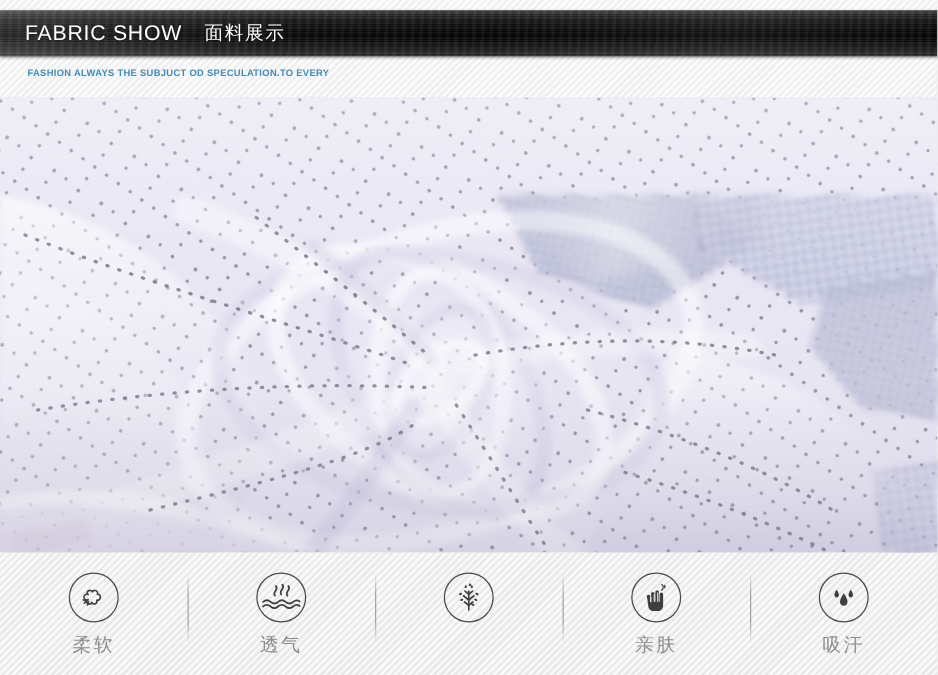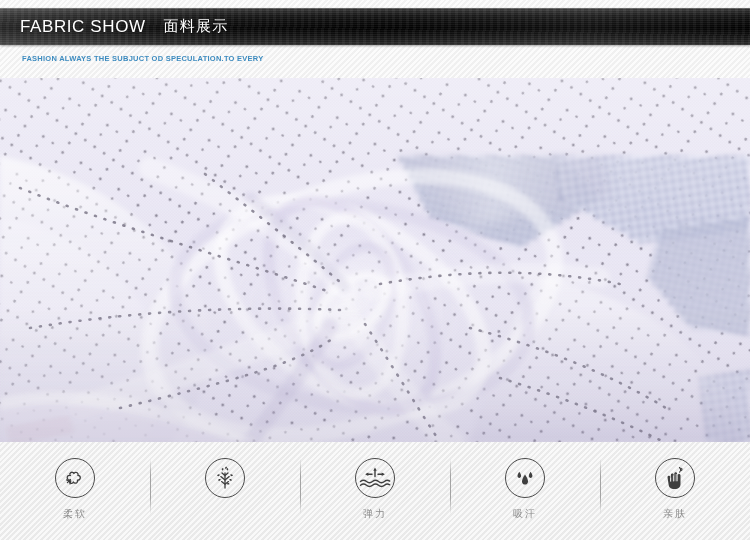--- a/index.html
+++ b/index.html
@@ -80,21 +80,21 @@
                rgba(150,150,150,.85) 70%, rgba(160,160,160,0) 100%);
   }
   .ring {
     width:40px; height:40px; border-radius:50%;
     border:1.6px solid #4a4a4a;
     display:flex; align-items:center; justify-content:center;
     overflow:hidden; position:relative; background:transparent;
   }
   .ring svg { display:block; }
   .feat-label {
-    margin-top:9px; font-size:10px; color:#8c8c8c; letter-spacing:2px;
+    margin-top:9px; font-size:15px; color:#8c8c8c; letter-spacing:2px;
     white-space:nowrap;
   }
 </style>
 </head>
 <body>
 
 <div id="page">
 
   <div class="hdr-bar">
     <div class="hdr-inner">
@@ -255,20 +255,39 @@
         <svg width="28" height="28" viewBox="0 0 28 28">
           <g fill="none" stroke="#3f3f3f" stroke-width="1.3" stroke-linecap="round" stroke-linejoin="round">
             <path d="M9.5 11.5c-1.6-.6-3.2.4-3.3 2 -.1 1.5 1.1 2.6 2.5 2.6 -.9 1.2-.3 2.9 1.3 3.2 1.2.2 2.1-.5 2.4-1.4 .6 1.3 2.2 1.7 3.3.9 .9-.7 1.1-1.8.7-2.7 1.5.3 2.9-.8 2.9-2.3 0-1.4-1.1-2.4-2.4-2.4 .6-1.3-.2-2.8-1.7-3 -1-.2-1.9.3-2.3 1.1 -.5-1.2-2-1.6-3.1-.9 -.9.6-1.2 1.7-.8 2.6z"></path>
             <path d="M6.4 18.6l3.1-3.2M5.6 15.9l2.6 1.1M9 19.9l.7-2.9"></path>
           </g>
         </svg>
       </div>
       <div class="feat-label">柔软</div>
     </div>
 
+    <div class="feat">
+      <div class="ring">
+        <svg width="34" height="34" viewBox="0 0 34 34">
+          <g fill="none" stroke="#3f3f3f" stroke-width="1.4" stroke-linecap="round">
+            <path d="M2.5 20.5c2-1.7 4-1.7 6 0s4 1.7 6 0 4-1.7 6 0 4 1.7 6 0 3.5-1.6 5.2-.4"></path>
+            <path d="M2.5 24.2c2-1.7 4-1.7 6 0s4 1.7 6 0 4-1.7 6 0 4 1.7 6 0 3.5-1.6 5.2-.4"></path>
+            <path d="M12 15.5c-1.4-1.6-.3-3 .6-4.2.9-1.2 1-2.3.2-3.4" marker-end=""></path>
+            <path d="M17 14.6c-1.3-1.8-.2-3.1.8-4.3 1-1.2 1-2.4.1-3.5"></path>
+            <path d="M22 15.6c-1.4-1.6-.4-3 .5-4.2.9-1.2 1-2.3.2-3.4"></path>
+          </g>
+          <g fill="#3f3f3f">
+            <path d="M12.4 7.3l1.6.6-1.1 1.2z"></path>
+            <path d="M17.5 6.2l1.6.6-1.1 1.2z"></path>
+            <path d="M22.4 7.4l1.6.6-1.1 1.2z"></path>
+          </g>
+        </svg>
+      </div>
+      <div class="feat-label">透气</div>
+    </div>
 
     <div class="feat">
       <div class="ring">
         <svg width="30" height="30" viewBox="0 0 30 30">
           <g stroke="#3f3f3f" stroke-width="1.3" fill="none" stroke-linecap="round">
             <path d="M15 25V10"></path>
             <path d="M15 17l-4.2-3.4M15 17l4.2-3.4M15 12.5l-3-2.6M15 12.5l3-2.6M15 21.2l-3.4-2.6M15 21.2l3.4-2.6"></path>
           </g>
           <g fill="#3f3f3f">
             <path d="M9.6 11.4c-1.5-.5-2.6.4-2.3 1.6 1.4.5 2.6-.3 2.3-1.6z"></path>
@@ -278,63 +297,46 @@
             <path d="M15 5.6c0-1.5 1.1-2.2 2-1.5-.1 1.4-1.1 2.1-2 1.5z"></path>
             <path d="M10.6 16.2c-1.4-.7-2.6.1-2.4 1.3 1.4.6 2.6-.1 2.4-1.3z"></path>
             <path d="M19.4 16.2c1.4-.7 2.6.1 2.4 1.3-1.4.6-2.6-.1-2.4-1.3z"></path>
             <path d="M17 20.4c1.2-.9 2.5-.3 2.5.9-1.2.7-2.5.2-2.5-.9z"></path>
           </g>
         </svg>
       </div>
       <div class="feat-label"></div>
     </div>
 
-    <div class="feat">
-      <div class="ring">
-        <svg width="34" height="34" viewBox="0 0 34 34">
-          <g fill="none" stroke="#3f3f3f" stroke-width="1.4" stroke-linecap="round">
-            <path d="M2.5 20.5c2-1.7 4-1.7 6 0s4 1.7 6 0 4-1.7 6 0 4 1.7 6 0 3.5-1.6 5.2-.4"></path>
-            <path d="M2.5 24.2c2-1.7 4-1.7 6 0s4 1.7 6 0 4-1.7 6 0 4 1.7 6 0 3.5-1.6 5.2-.4"></path>
-            <path d="M9 13.2h5M25 13.2h-5M17 15.5V8.4"></path>
-          </g>
+
+
+    <div class="feat">
+      <div class="ring">
+        <svg width="28" height="28" viewBox="0 0 28 28">
           <g fill="#3f3f3f">
-            <path d="M7.2 13.2l3.1-1.7v3.4z"></path>
-            <path d="M26.8 13.2l-3.1-1.7v3.4z"></path>
-            <path d="M17 6.6l1.7 3.1h-3.4z"></path>
-          </g>
-        </svg>
-      </div>
-      <div class="feat-label">弹力</div>
-    </div>
-
+            <path d="M6.5 13.2c0-.8.6-1.4 1.4-1.4s1.4.6 1.4 1.4v4.1h.6V11c0-.8.6-1.4 1.4-1.4s1.4.6 1.4 1.4v6.3h.6V9.6c0-.8.6-1.4 1.4-1.4s1.4.6 1.4 1.4v7.7h.6v-6c0-.8.6-1.4 1.4-1.4s1.4.6 1.4 1.4v9.3c0 2.4-1.9 4.3-4.3 4.3h-3.3c-2.4 0-4.3-1.9-4.3-4.3z"></path>
+          </g>
+          <g fill="none" stroke="#3f3f3f" stroke-width="1.1" stroke-linecap="round">
+            <path d="M18.5 8.2c1.3-1.3 1.3-3.4 0-4.7M20.6 6.3c.5-.5.5-1.4 0-1.9"></path>
+          </g>
+          <g stroke="#ffffff" stroke-width=".85" opacity=".9">
+            <path d="M9.7 13.5v4.2M12.4 11.4v6M15.2 10v7.3"></path>
+          </g>
+        </svg>
+      </div>
+      <div class="feat-label">亲肤</div>
+    </div>
 
     <div class="feat">
       <div class="ring">
         <svg width="28" height="28" viewBox="0 0 28 28">
           <g fill="#3f3f3f">
             <path d="M14 10.5c1.9 2.9 3 5.1 3 6.9 0 1.9-1.3 3.2-3 3.2s-3-1.3-3-3.2c0-1.8 1.1-4 3-6.9z"></path>
             <path d="M8.3 7.8c1.2 1.8 1.8 3.1 1.8 4.2 0 1.1-.8 1.9-1.8 1.9s-1.8-.8-1.8-1.9c0-1.1.6-2.4 1.8-4.2z"></path>
             <path d="M19.6 7.8c1.2 1.8 1.8 3.1 1.8 4.2 0 1.1-.8 1.9-1.8 1.9s-1.8-.8-1.8-1.9c0-1.1.6-2.4 1.8-4.2z"></path>
           </g>
         </svg>
       </div>
       <div class="feat-label">吸汗</div>
     </div>
 
-    <div class="feat">
-      <div class="ring">
-        <svg width="28" height="28" viewBox="0 0 28 28">
-          <g fill="#3f3f3f">
-            <path d="M6.5 13.2c0-.8.6-1.4 1.4-1.4s1.4.6 1.4 1.4v4.1h.6V11c0-.8.6-1.4 1.4-1.4s1.4.6 1.4 1.4v6.3h.6V9.6c0-.8.6-1.4 1.4-1.4s1.4.6 1.4 1.4v7.7h.6v-6c0-.8.6-1.4 1.4-1.4s1.4.6 1.4 1.4v9.3c0 2.4-1.9 4.3-4.3 4.3h-3.3c-2.4 0-4.3-1.9-4.3-4.3z"></path>
-          </g>
-          <g fill="none" stroke="#3f3f3f" stroke-width="1.1" stroke-linecap="round">
-            <path d="M18.5 8.2c1.3-1.3 1.3-3.4 0-4.7M20.6 6.3c.5-.5.5-1.4 0-1.9"></path>
-          </g>
-          <g stroke="#ffffff" stroke-width=".85" opacity=".9">
-            <path d="M9.7 13.5v4.2M12.4 11.4v6M15.2 10v7.3"></path>
-          </g>
-        </svg>
-      </div>
-      <div class="feat-label">亲肤</div>
-    </div>
-
   </div>
 </div>
 
 </body></html>

